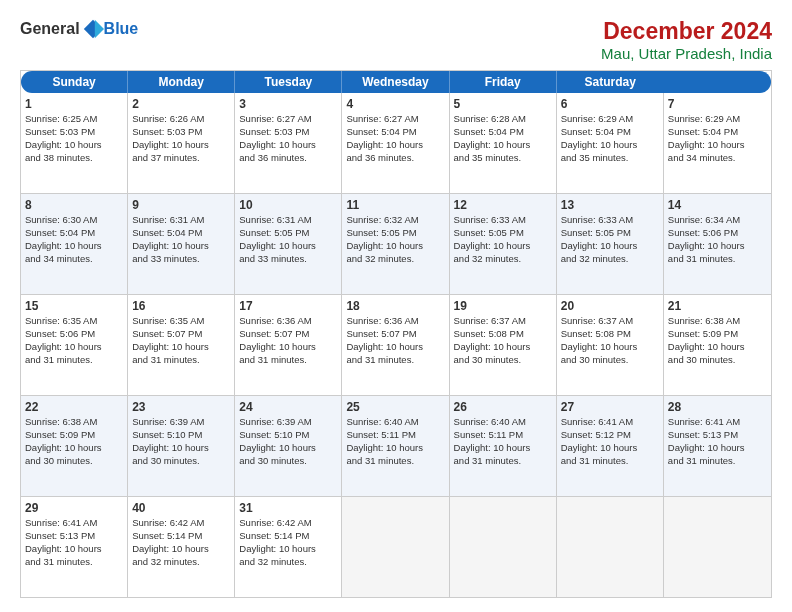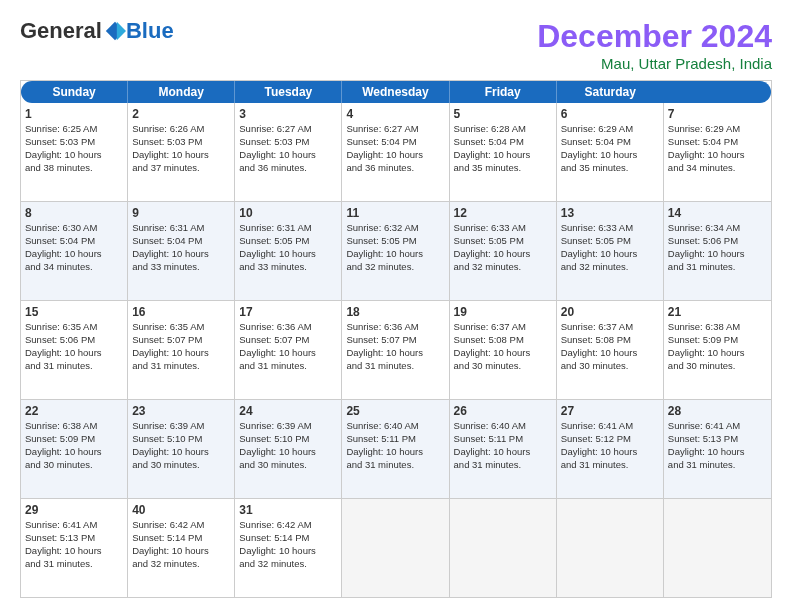--- a/index.html
+++ b/index.html
@@ -22,41 +22,41 @@
       justify-content: space-between;
       align-items: flex-start;
       margin-bottom: 8px;
     }
     .logo {
       display: flex;
       flex-direction: column;
       align-items: flex-start;
     }
     .logo-text {
-      font-size: 22px;
+      font-size: 16px;
       font-weight: bold;
       color: #333;
       display: flex;
       align-items: center;
       text-align: center;
     }
     .logo-general { color: #333; }
     .logo-blue { color: #1a6bbf; }
     .logo-icon {
       width: 22px;
       height: 22px;
       margin-left: 2px;
     }
     .title-block {
       text-align: right;
     }
     .month-title {
-      font-size: 32px;
-      font-weight: bold;
-      color: #8b5cf6;
+      font-size: 23px;
+      font-weight: bold;
+      color: #b91c1c;
     }
     .location {
       font-size: 15px;
       color: #15803d;
     }
     .calendar {
       flex: 1;
       display: flex;
       flex-direction: column;
       border: 1px solid #ccc;

